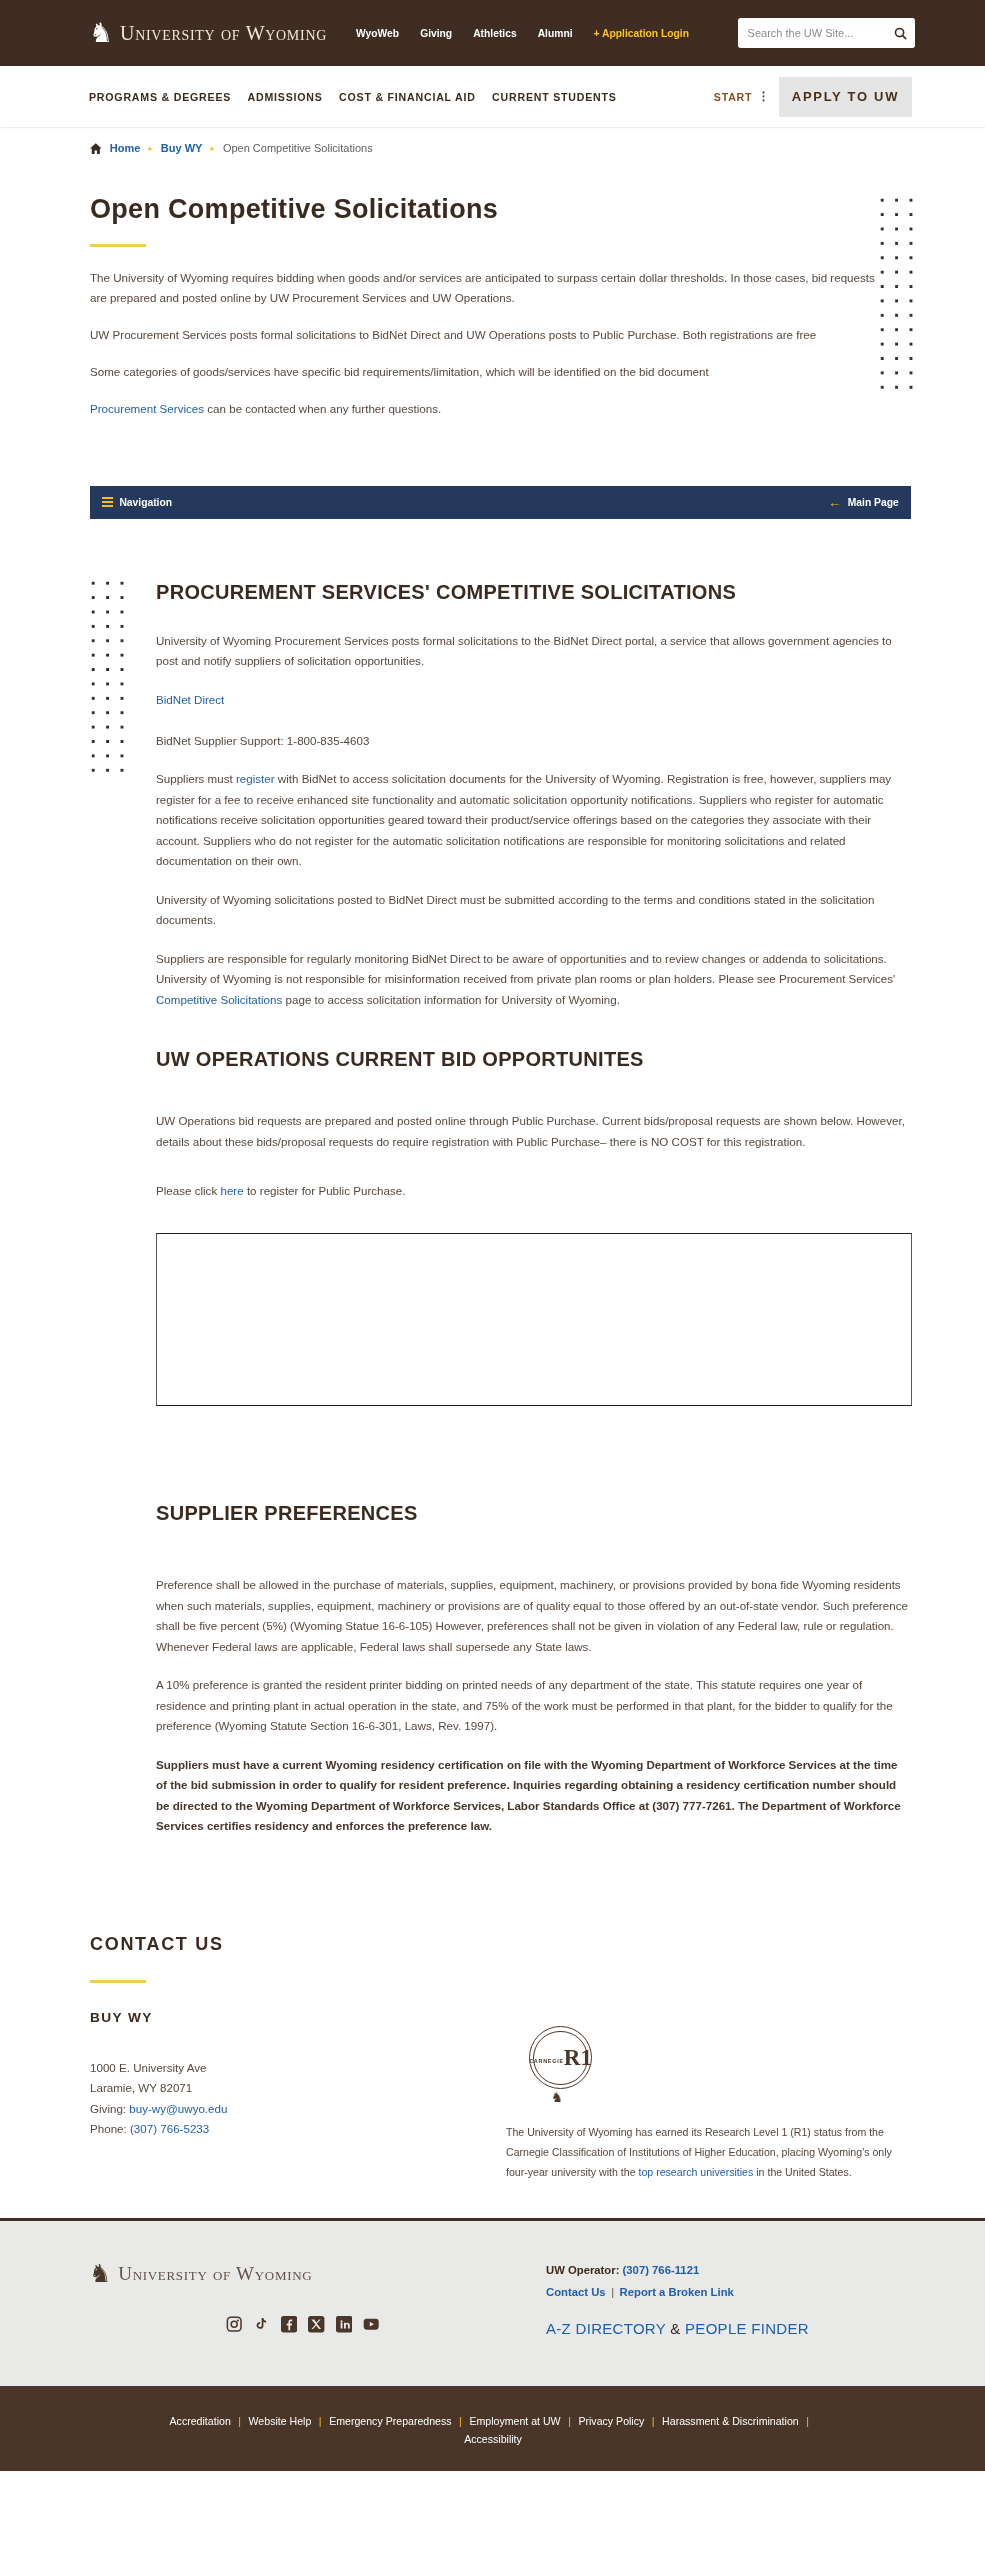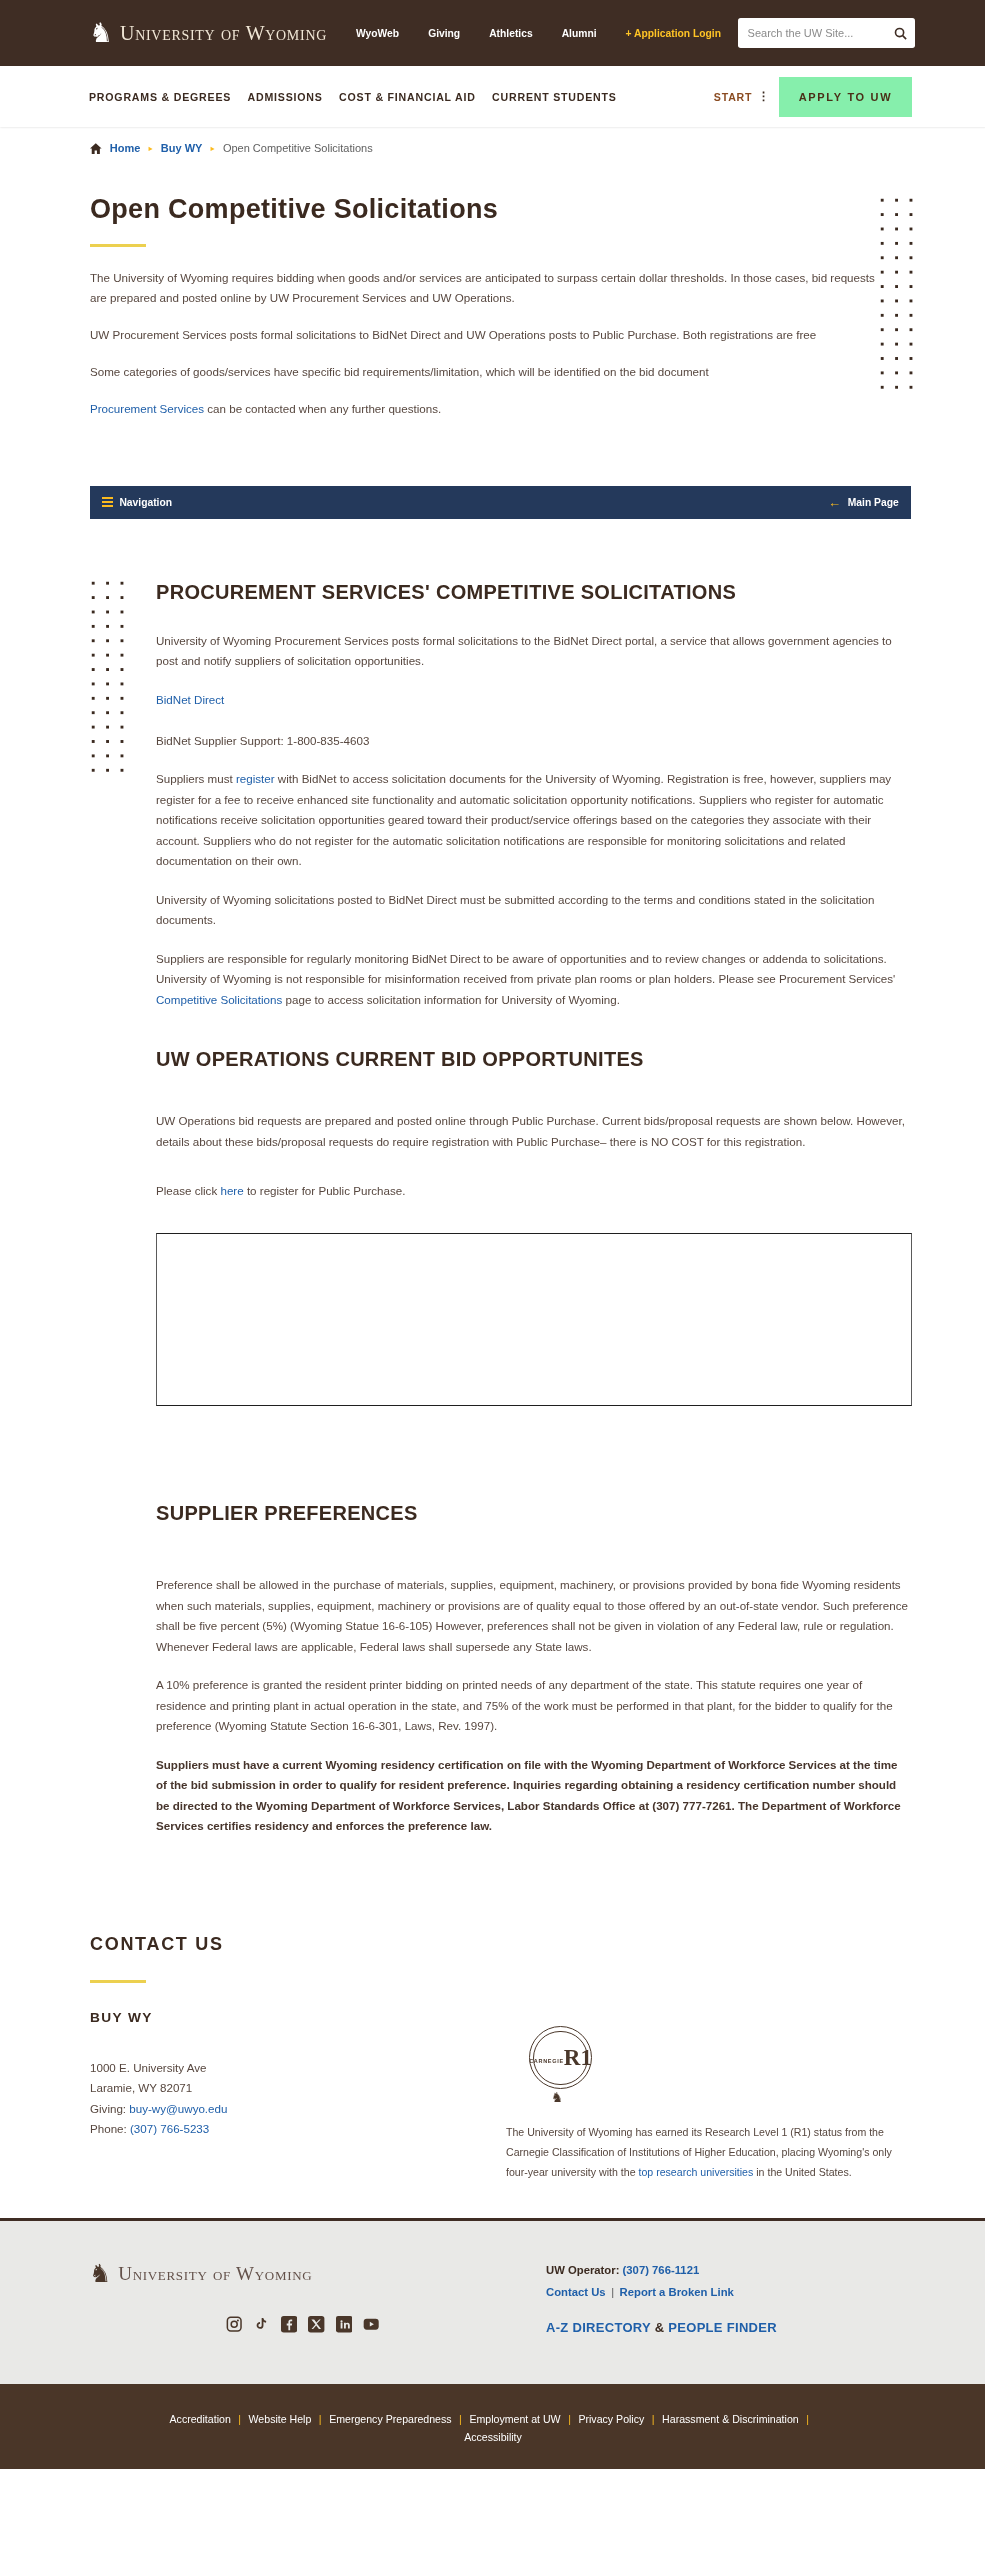--- a/index.html
+++ b/index.html
@@ -5,36 +5,36 @@
   * { margin:0; padding:0; box-sizing:border-box; }
   html,body { background:#fff; }
   body { width:986px; font-family:"Liberation Sans", sans-serif; color:#57473f; }
   a { text-decoration:none; cursor:pointer; }
 
   
   .topbar { height:66px; background:#3f2d24; display:flex; align-items:center; padding:0 71px 0 89px; }
   .logo { display:flex; align-items:center; gap:6.8px; color:#f1e7d6; }
   .logo .horse { font-size:27px; line-height:1; color:#fff; }
   .logo .logotext { font-family:"Liberation Serif", serif; font-variant:small-caps; font-size:20px; letter-spacing:0.7px; white-space:nowrap; }
-  .topnav { display:flex; align-items:center; gap:29px; margin-left:29px; }
+  .topnav { display:flex; align-items:center; gap:21px; margin-left:29px; }
   .topnav a { color:#fff; font-size:10.3px; font-weight:bold; }
   .topnav a.applogin { color:#ffc425; }
   .search { margin-left:auto; width:177px; height:30px; background:#fff; border-radius:2.7px; display:flex; align-items:center; padding:0 6.8px 0 9.6px; }
   .search input { border:none; outline:none; flex:1; font-size:11px; color:#555; font-family:"Liberation Sans", sans-serif; }
   .search input::placeholder { color:#8b8b8b; }
   .search .mag { width:15px; height:15px; color:#3f2d24; }
 
   
   .subnav { height:61px; background:#fff; display:flex; align-items:center; padding:0 74px 0 89px; box-shadow:0 0.7px 2.1px rgba(0,0,0,.15); position:relative; }
   .subnav .mainlinks { display:flex; gap:16.4px; align-items:center; }
   .subnav .mainlinks a { color:#3b2a20; font-size:10.6px; font-weight:bold; letter-spacing:0.8px; }
   .rightgroup { margin-left:auto; display:flex; align-items:center; gap:9.6px; }
   .startlink { color:#8a4b21; font-size:10.6px; font-weight:bold; letter-spacing:0.8px; display:flex; align-items:center; gap:5.5px; }
   .vdots { color:#3b2a20; font-size:11.6px; font-weight:bold; letter-spacing:0; line-height:.9; }
-  .applybtn { width:133px; height:40px; background:#86efac; border:none; color:#4a2f17; font-family:"Liberation Sans", sans-serif; font-size:11px; font-weight:bold; letter-spacing:1.7px; cursor:pointer; }
+  .applybtn { width:133px; height:40px; background:#e5e5e5; border:none; color:#4a2f17; font-family:"Liberation Sans", sans-serif; font-size:13px; font-weight:bold; letter-spacing:1.7px; cursor:pointer; }
 
   
   .breadcrumb { margin:15px 74px 16px 90px; display:flex; align-items:center; gap:8.2px; font-size:11px; }
   .breadcrumb .homeicon { width:11.6px; height:11px; color:#3b2a20; }
   .breadcrumb a { color:#1f5fa9; font-weight:bold; }
   .breadcrumb .sep { color:#fcbb1f; font-size:8.2px; }
   .breadcrumb .current { color:#5f5f5f; }
 
   
   .container { width:821px; margin-left:90px; position:relative; }
@@ -96,21 +96,21 @@
   .flogo { display:flex; align-items:center; gap:6.8px; color:#63514a; }
   .flogo .horse { font-size:25px; color:#4a372a; line-height:1; }
   .flogo .logotext { font-family:"Liberation Serif", serif; font-variant:small-caps; font-size:19px; letter-spacing:0.7px; }
   .social { display:flex; gap:11px; margin:30px 0 0 137px; }
   .social a { width:16.4px; height:16.4px; color:#4a372a; display:block; }
   .fright { flex:1; padding-top:2.7px; }
   .fline { font-size:11.3px; margin-bottom:9.6px; }
   .fline .flabel { font-weight:bold; color:#3b2a20; }
   .fline a { color:#1f5fa9; font-weight:bold; }
   .fline .pipe { color:#5a5a5a; padding:0 5.5px; }
-  .dirline { margin-top:22px; font-size:13px; font-weight:bold; letter-spacing:0.3px; }
+  .dirline { margin-top:22px; font-size:15px; font-weight:normal; letter-spacing:0.3px; }
   .dirline a { color:#1f5fa9; }
   .dirline .amp { color:#3b2a20; }
 
   .bottombar { background:#4a3628; padding:26px 0 23px; text-align:center; }
   .bottombar .row { font-size:10.6px; line-height:18px; }
   .bottombar a { color:#fff; }
   .bottombar .bsep { color:#fcbb1f; padding:0 7.5px; }
 </style>
 </head>
 <body>

